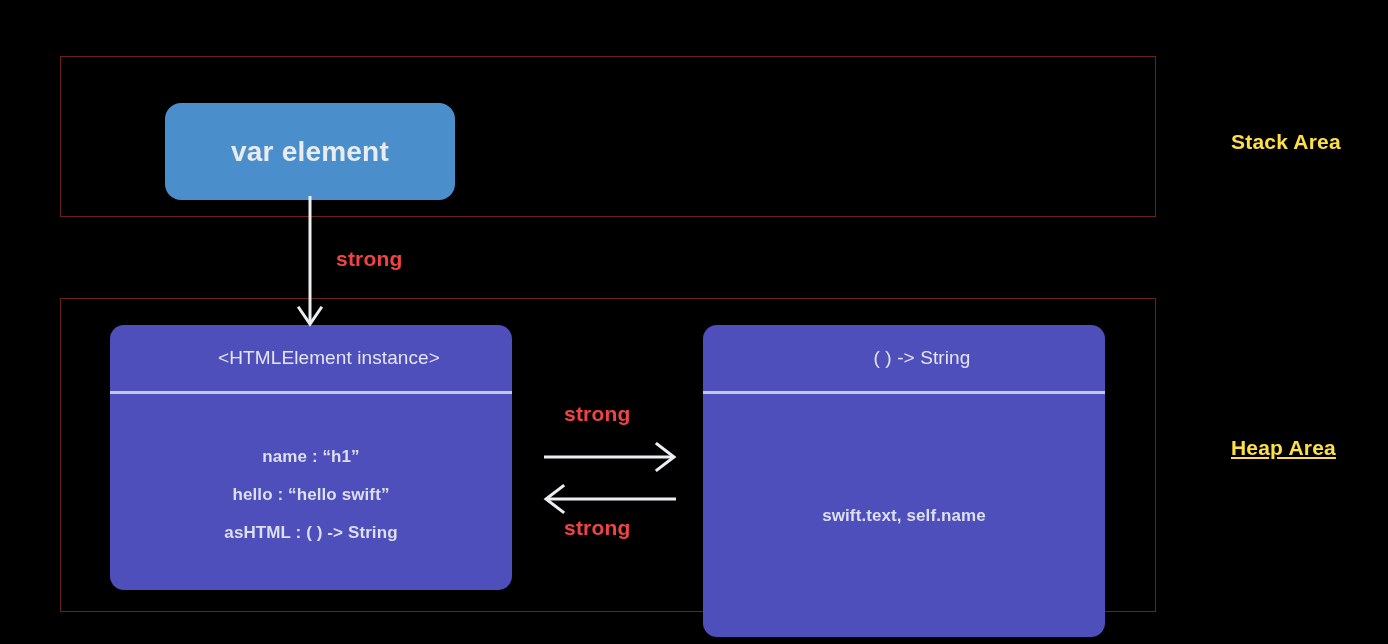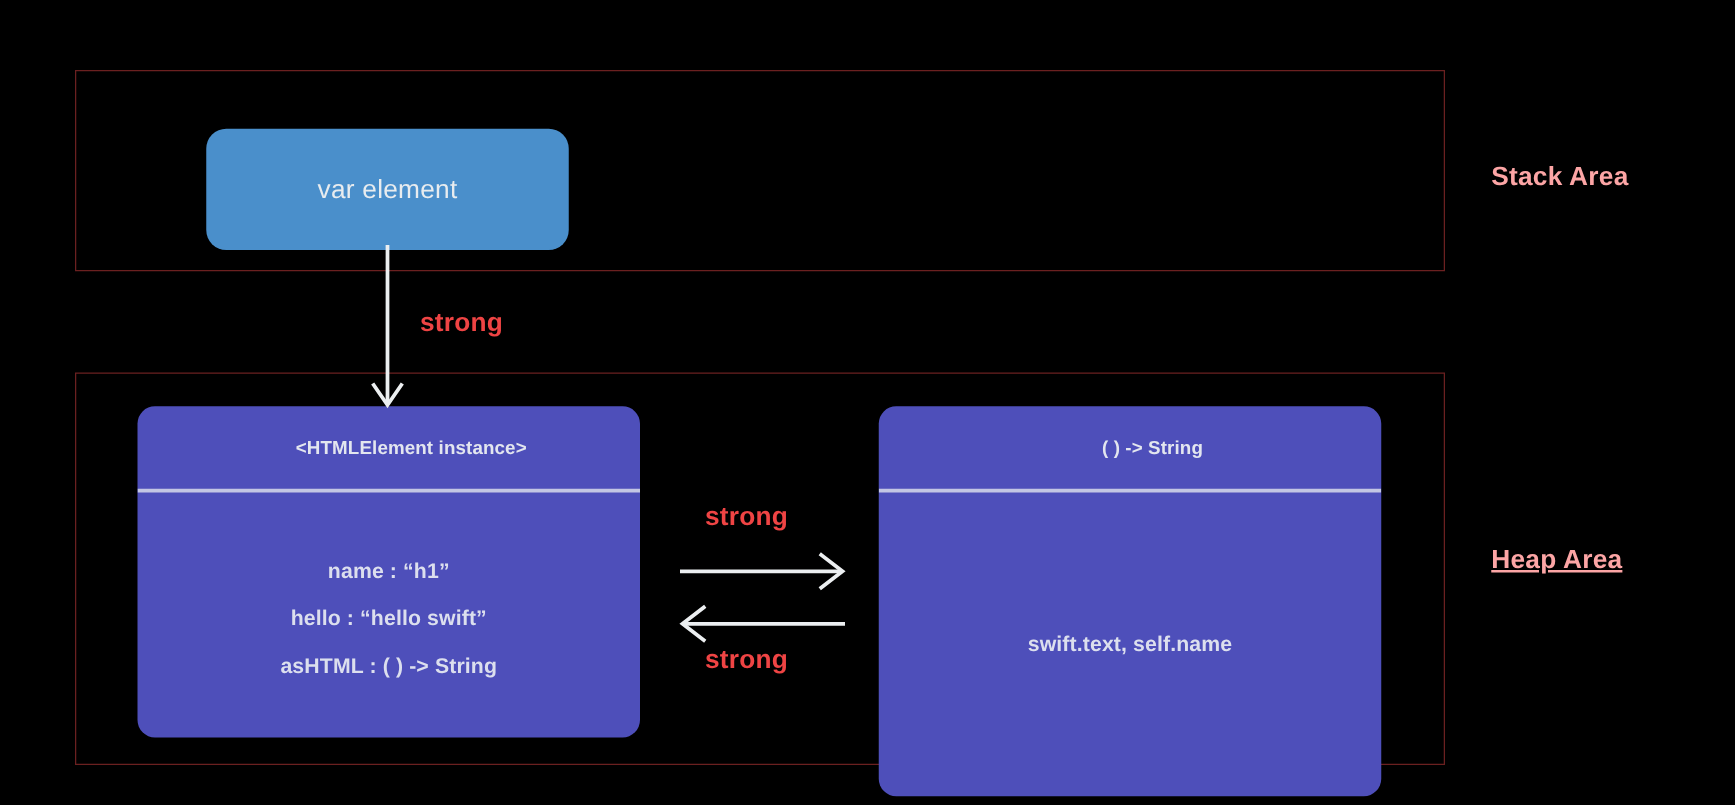--- a/index.html
+++ b/index.html
@@ -36,45 +36,46 @@
     width: 1096px; height: 161px;
   }
   #heap-frame {
     left: 60px;  top: 298px;
     width: 1096px; height: 314px;
   }
 
   
   .region-label {
     position: absolute;
-    color: #fca5a5;
+    color: #fde047;
     font-size: 21px;
     font-weight: bold;
     letter-spacing: 0.2px;
     white-space: nowrap;
+    margin-left: 38px;
   }
   #stack-label { left: 1193px; top: 130px; }
   #heap-label  { left: 1193px; top: 436px; text-decoration: underline; }
 
   
   .stack-box {
     position: absolute;
     left: 165px; top: 103px;
     width: 290px; height: 97px;
     background: #4a8fcb;
     border-radius: 16px;
     display: flex;
     align-items: center;
     justify-content: center;
     box-sizing: border-box;
   }
   .stack-box .box-title {
     color: #e8ecef;
-    font-size: 21px;
-    font-weight: normal;
+    font-size: 28px;
+    font-weight: bold;
     letter-spacing: 0.2px;
   }
 
   
   .heap-box {
     position: absolute;
     background: #4e4fba;
     border-radius: 14px;
     box-sizing: border-box;
     overflow: hidden;
@@ -88,22 +89,22 @@
   #closure-box {
     left: 703px; top: 325px;
     width: 402px; height: 312px;
   }
   .heap-box .box-header {
     height: 66px;
     display: flex;
     align-items: center;
     justify-content: center;
     color: #e3e6ef;
-    font-size: 15px;
-    font-weight: bold;
+    font-size: 19px;
+    font-weight: normal;
     letter-spacing: 0.1px;
     white-space: nowrap;
     padding-left: 36px;
   }
   .heap-box .divider {
     height: 3px;
     background: #c3c6e4;
     margin: 0;
     flex: none;
   }

